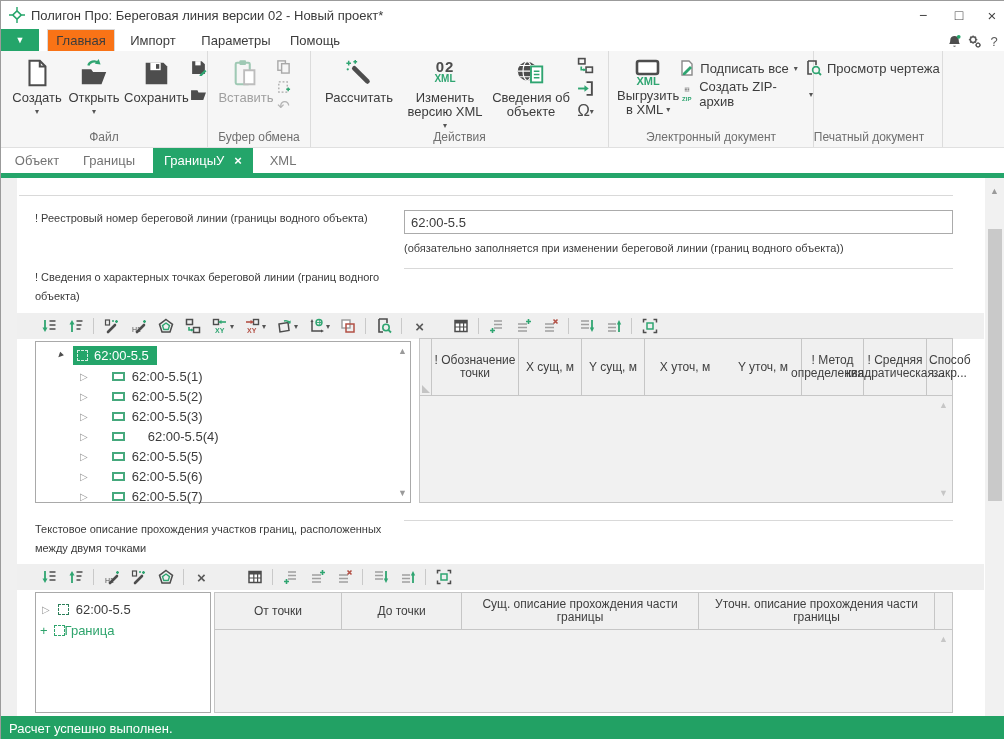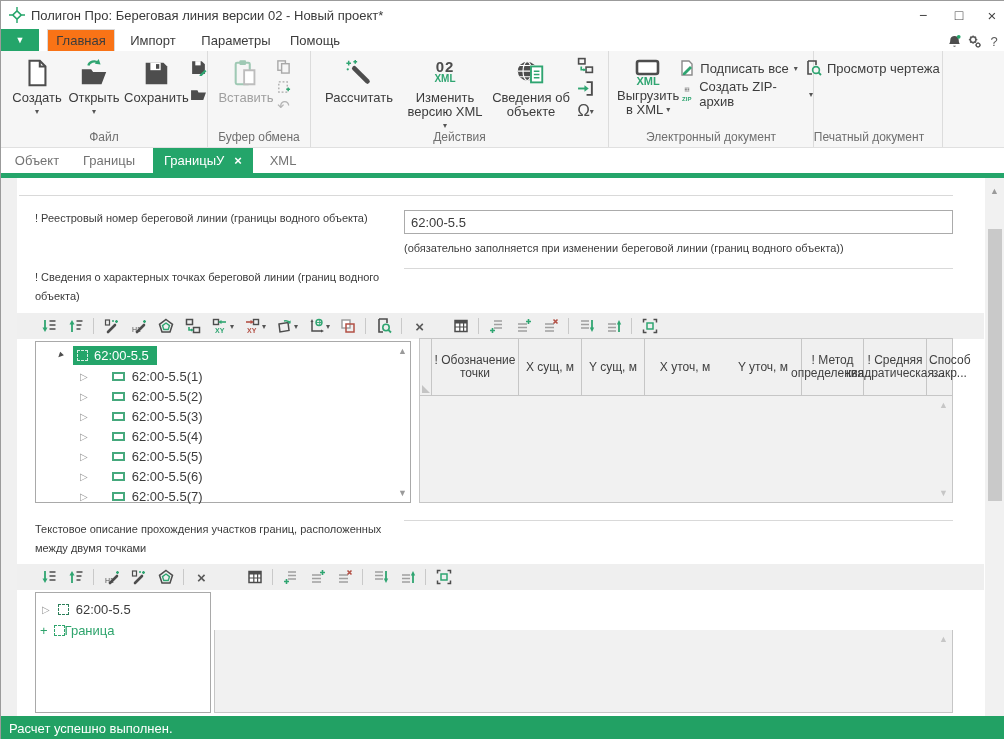--- a/index.html
+++ b/index.html
@@ -587,21 +587,21 @@
           <span style="margin-left:7px">62:00-5.5(2)</span>
         </div>
       <div class="trow" style="left:0;top:64px">
           <span class="exp" style="margin-left:44px">▷</span>
           <span class="rectic" style="margin-left:24px"></span>
           <span style="margin-left:7px">62:00-5.5(3)</span>
         </div>
       <div class="trow" style="left:0;top:84px">
           <span class="exp" style="margin-left:44px">▷</span>
           <span class="rectic" style="margin-left:24px"></span>
-          <span style="margin-left:7px">62:00-5.5(4)</span>
+          <span style="margin-left:23px">62:00-5.5(4)</span>
         </div>
       <div class="trow" style="left:0;top:104px">
           <span class="exp" style="margin-left:44px">▷</span>
           <span class="rectic" style="margin-left:24px"></span>
           <span style="margin-left:7px">62:00-5.5(5)</span>
         </div>
       <div class="trow" style="left:0;top:124px">
           <span class="exp" style="margin-left:44px">▷</span>
           <span class="rectic" style="margin-left:24px"></span>
           <span style="margin-left:7px">62:00-5.5(6)</span>
@@ -712,20 +712,27 @@
         <span class="dashic2" style="margin-left:8px"></span>
         <span style="margin-left:7px">62:00-5.5</span>
       </div>
       <div class="trow greent" style="left:0;top:27px">
         <span style="margin-left:4px;font-size:13px">+</span>
         <span class="dashic3" style="margin-left:6px"></span>
         <span style="">Граница</span>
       </div>
     </div>
 
+    <div class="thead" style="left:213px;top:414px;width:739px;height:38px">
+      <div class="hc" style="width:127px">От точки</div>
+      <div class="hc" style="width:120px">До точки</div>
+      <div class="hc" style="width:237px">Сущ. описание прохождения части границы</div>
+      <div class="hc" style="width:236px">Уточн. описание прохождения части границы</div>
+      <div class="hc nbr" style="flex:1"></div>
+    </div>
     <div class="tbody" style="left:213px;top:452px;width:739px;height:83px">
       <span class="sarr" style="right:4px;top:4px;color:#c6c6c6">▲</span>
     </div>
 
     <div class="vscroll">
       <span class="sarr" style="left:5px;top:8px">▲</span>
       <div class="vthumb"></div>
     </div>
   </div>
 

